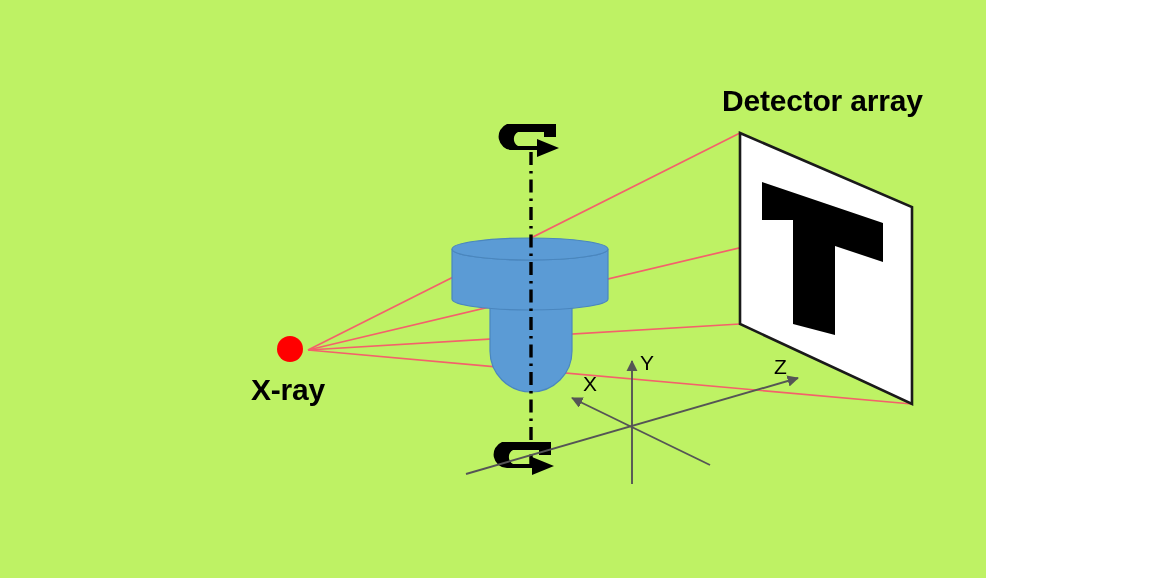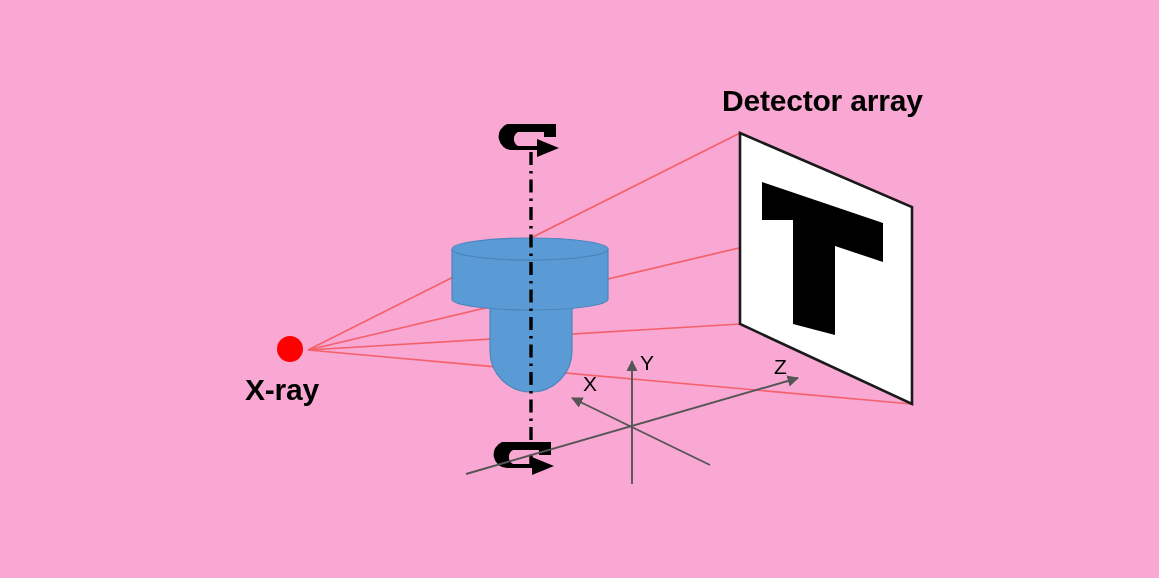--- a/index.html
+++ b/index.html
@@ -5,23 +5,23 @@
   html, body {
     margin: 0;
     padding: 0;
     background: #ffffff;
   }
   body {
     font-family: "Liberation Sans", sans-serif;
   }
   #stage {
     position: relative;
-    width: 1159px;
+    width: 986px;
     height: 578px;
-    background: #f9a8d4;
+    background: #bef264;
     overflow: hidden;
   }
   #scene {
     position: absolute;
     left: 0;
     top: 0;
     width: 1159px;
     height: 578px;
   }
   .lbl {
@@ -33,21 +33,21 @@
   .lbl-bold {
     font-weight: bold;
     font-size: 30px;
     letter-spacing: -0.2px;
   }
   .lbl-axis {
     font-weight: normal;
     font-size: 21px;
   }
   #lbl-detector { left: 722px; top: 86px; }
-  #lbl-xray     { left: 245px; top: 375px; }
+  #lbl-xray     { left: 251px; top: 375px; }
   #lbl-object   { left: 423px; top: 392px; }
   #lbl-axis-x   { left: 583px; top: 373px; }
   #lbl-axis-y   { left: 640px; top: 352px; }
   #lbl-axis-z   { left: 774px; top: 356px; }
 </style>
 </head>
 <body>
 
 <div id="stage">
 

